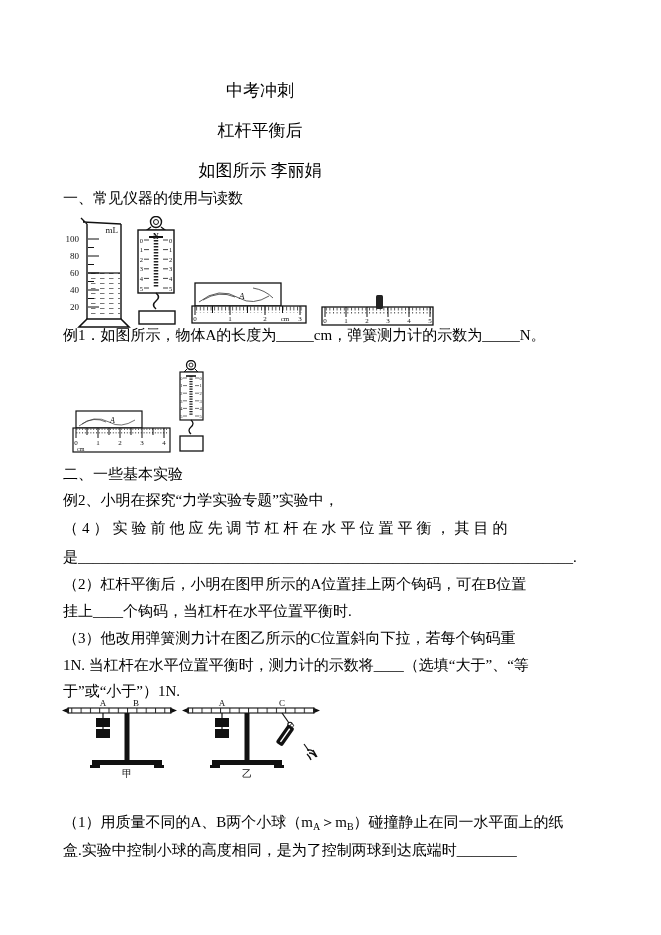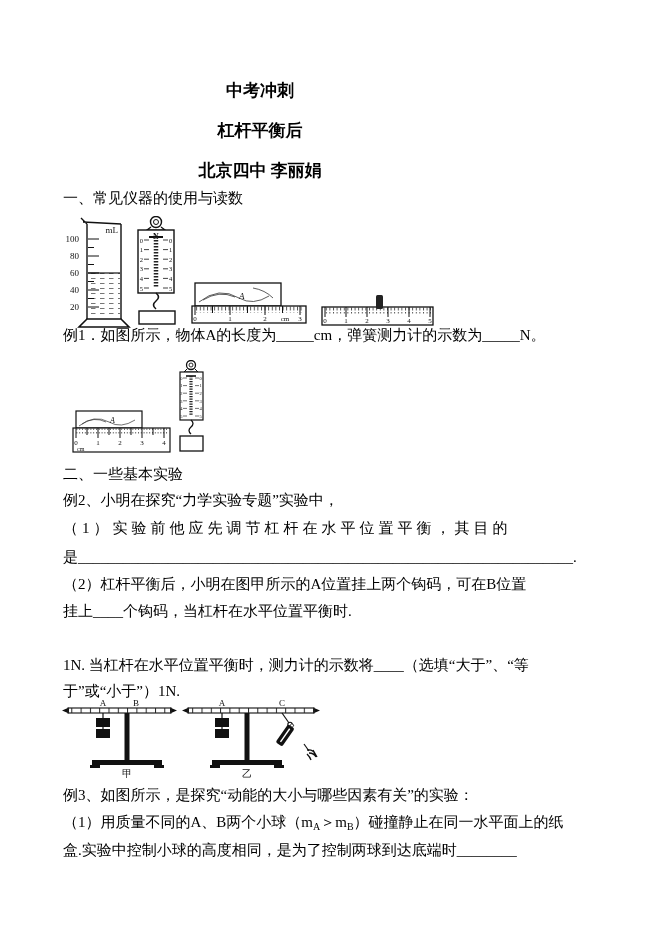--- a/index.html
+++ b/index.html
@@ -3,39 +3,39 @@
 <meta charset="utf-8">
 <style>
   html,body { margin:0; padding:0; background:#ffffff; }
   .page {
     position:relative; width:661px; height:935px; background:#ffffff;
     font-family:"Liberation Serif","DejaVu Serif",serif; color:#000;
     overflow:hidden;
   }
   .title-line {
     position:absolute; left:0; width:520px; text-align:center;
-    font-weight:bold; font-size:17px; white-space:nowrap;
+    font-weight:normal; font-size:17px; white-space:nowrap;
   }
   .text-line {
     position:absolute; left:63px; font-size:15px; white-space:nowrap;text-align:center;
   }
   .spread { letter-spacing:4px; }
   .ul { }
   .sub { font-size:10px; vertical-align:-3px; }
   .fig { position:absolute; }
   svg text { fill:#111; font-family:"Liberation Serif","DejaVu Serif",serif; }
 </style>
 </head>
 <body>
 
 <div class="page">
 
   <div class="title-line" style="top:79px">中考冲刺</div>
   <div class="title-line" style="top:119px">杠杆平衡后</div>
-  <div class="title-line" style="top:159px">北京四中 李丽娟</div>
+  <div class="title-line" style="top:159px">如图所示 李丽娟</div>
 
   <div class="text-line" style="top:189px">一、常见仪器的使用与读数</div>
 
   <svg class="fig" style="top:216px;left:63px" width="395" height="122" viewBox="0 0 395 122">
     <defs>
       <pattern id="liq" width="9" height="5" patternUnits="userSpaceOnUse">
         <line x1="1" y1="2.5" x2="5.5" y2="2.5" stroke="#666" stroke-width="0.9"></line>
       </pattern>
       <pattern id="fineticks" width="3.6" height="6" patternUnits="userSpaceOnUse">
         <line x1="0.5" y1="0" x2="0.5" y2="4.5" stroke="#222" stroke-width="0.8"></line>
@@ -223,24 +223,25 @@
         <text x="131.5" y="57.8">5</text>
       </g>
       <path d="M123,60 q4,3.5 0,7 q-4,3.5 0,7" fill="none" stroke="#111" stroke-width="1.3"></path>
       <rect x="112" y="76" width="23" height="15" fill="#fff" stroke="#111" stroke-width="1.3"></rect>
     </g>
   </svg>
 
   <div class="text-line" style="top:465px"><span>二、</span><span class="ul">一些基本实验</span></div>
 
   <div class="text-line" style="top:491px">例2、小明在探究“力学实验专题”实验中，</div>
-  <div class="text-line spread" style="top:519px">（1）实验前他应先调节杠杆在水平位置平衡，其目的</div>
+  <div class="text-line spread" style="top:519px">（4）实验前他应先调节杠杆在水平位置平衡，其目的</div>
   <div class="text-line" style="top:548px">是__________________________________________________________________.</div>
   <div class="text-line" style="top:575px">（2）杠杆平衡后，小明在图甲所示的A位置挂上两个钩码，可在B位置</div>
   <div class="text-line" style="top:602px">挂上____个钩码，当杠杆在水平位置平衡时.</div>
+  <div class="text-line" style="top:629px">（3）他改用弹簧测力计在图乙所示的C位置斜向下拉，若每个钩码重</div>
   <div class="text-line" style="top:656px">1N. 当杠杆在水平位置平衡时，测力计的示数将____（选填“大于”、“等</div>
   <div class="text-line" style="top:682px">于”或“小于”）1N.</div>
 
   <svg class="fig" style="top:697px;left:62px" width="262" height="82" viewBox="0 0 262 82">
     <defs>
       <pattern id="seg" width="9.3" height="5" patternUnits="userSpaceOnUse">
         <line x1="0.5" y1="0" x2="0.5" y2="5" stroke="#222" stroke-width="1"></line>
       </pattern>
     </defs>
 
@@ -284,17 +285,16 @@
           <rect x="-3.5" y="0" width="8" height="22" rx="2" fill="#111"></rect>
           <line x1="0.5" y1="3" x2="0.5" y2="19" stroke="#fff" stroke-width="1.4"></line>
           <circle cx="0.5" cy="-1" r="1.6" fill="#fff" stroke="#111" stroke-width="0.8"></circle>
         </g>
         <line x1="242" y1="47" x2="247" y2="54" stroke="#111" stroke-width="1.2"></line>
         <path d="M245,53 q6,-1 8,4 M247,56 q5,0 7,4 M245,57 q3,3 4,6 M251,53 l4,7" fill="none" stroke="#111" stroke-width="1.3"></path>
       </g>
     </g>
   </svg>
 
-  <div class="text-line" style="top:786px">例3、如图所示，是探究“动能的大小与哪些因素有关”的实验：</div>
   <div class="text-line" style="top:813px"><span>（1）用质量不同的A、B两个小球（m</span><span class="sub">A</span><span>＞m</span><span class="sub">B</span><span>）碰撞静止在同一水平面上的纸</span></div>
   <div class="text-line" style="top:841px">盒.实验中控制小球的高度相同，是为了控制两球到达底端时________</div>
 
 </div>
 
 </body></html>

